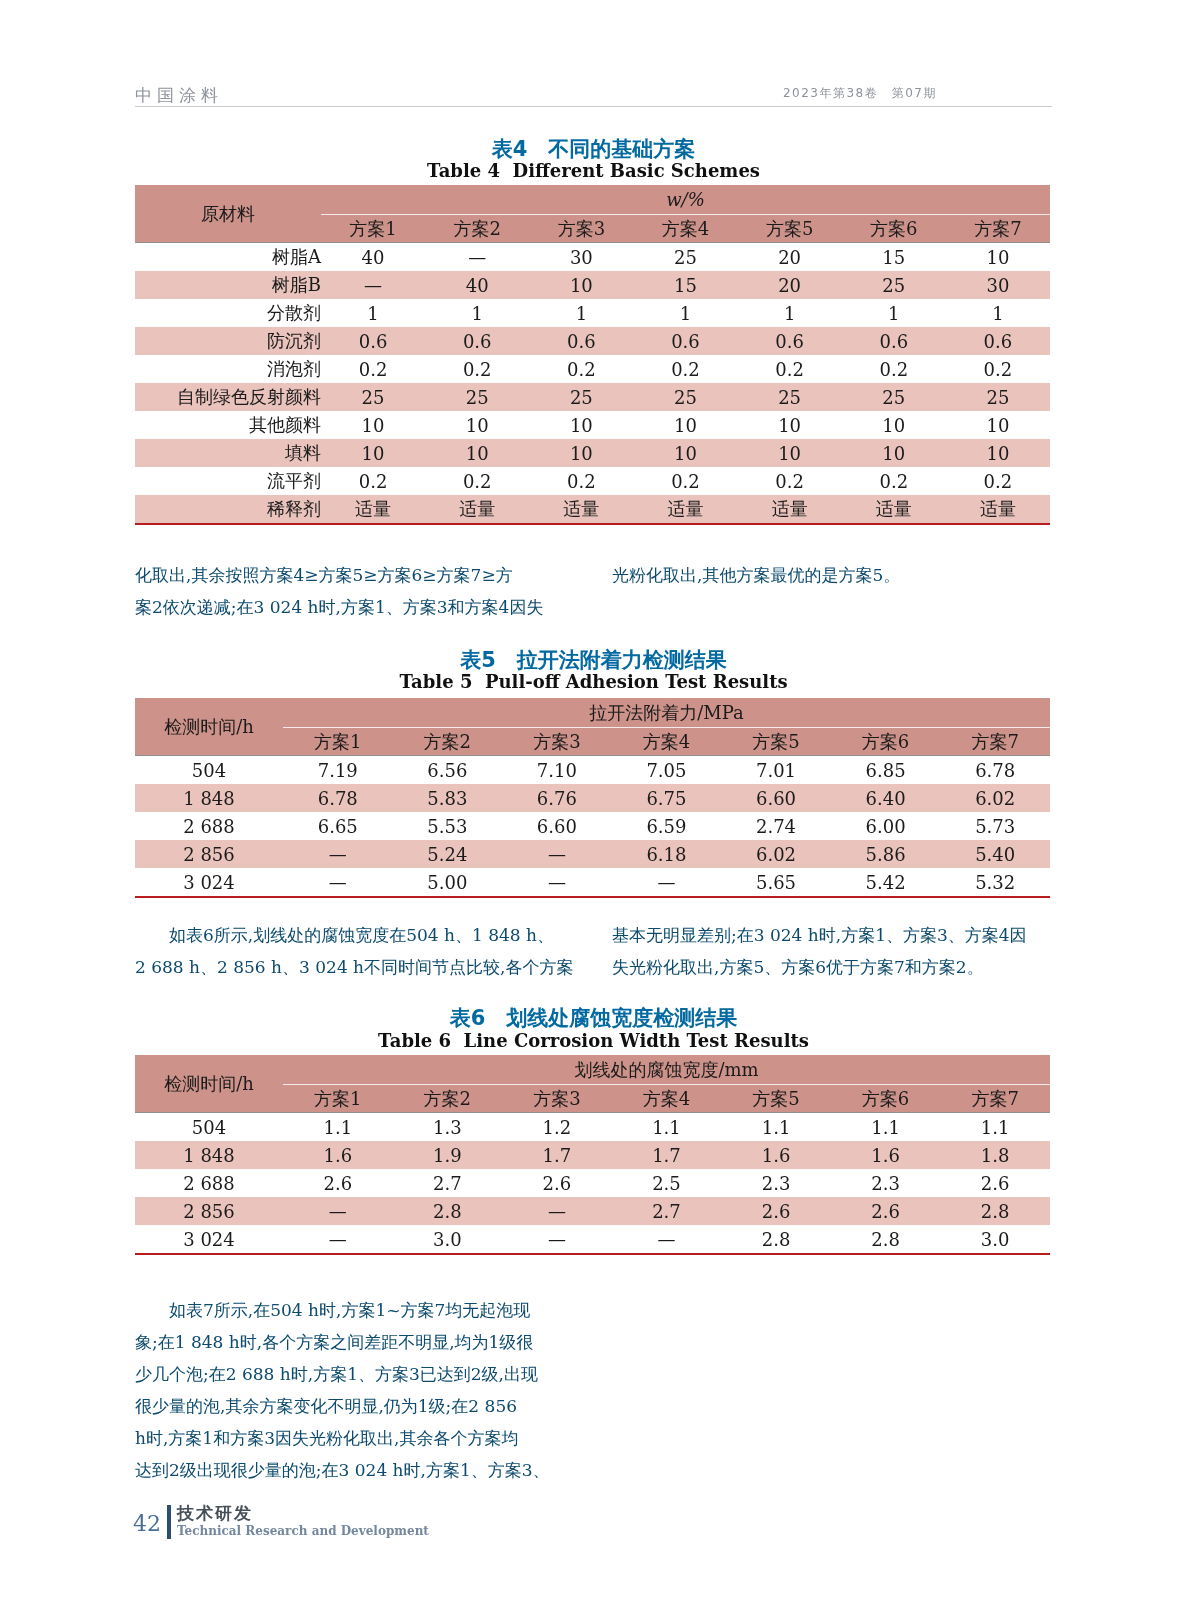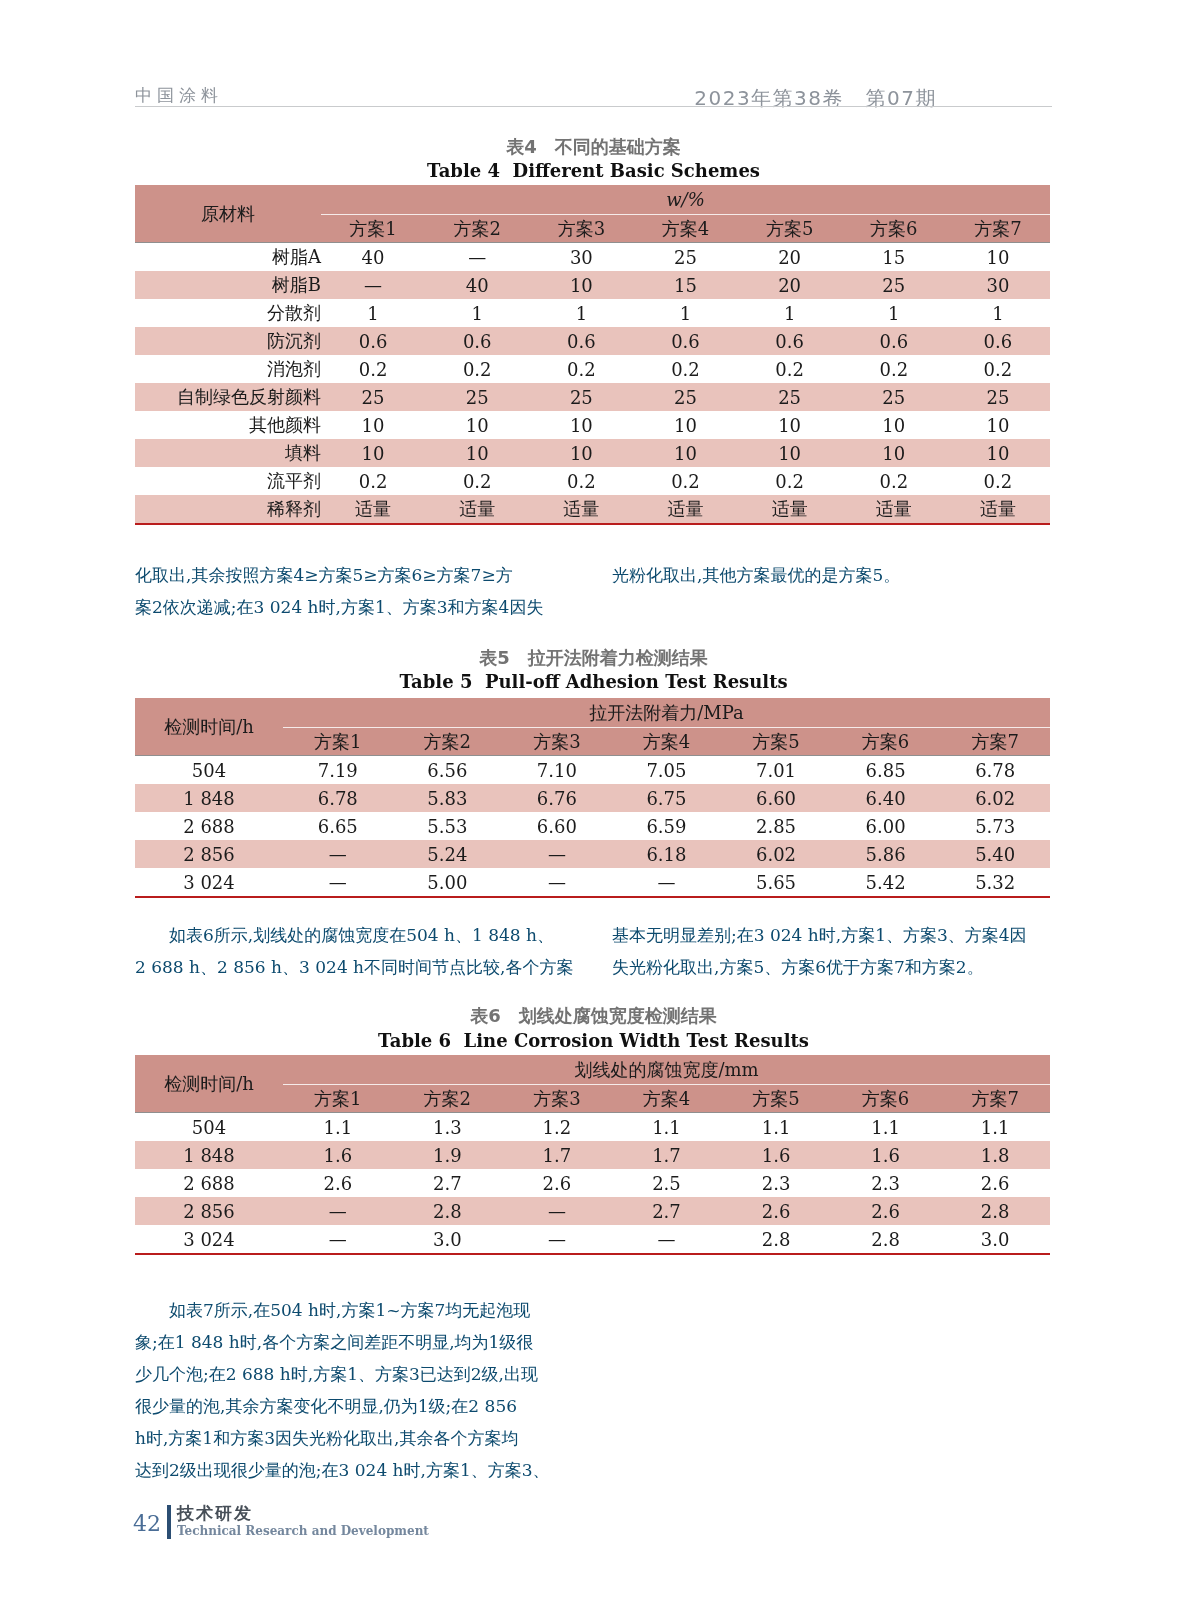--- a/index.html
+++ b/index.html
@@ -3,27 +3,27 @@
 <meta charset="utf-8">
 <style>
   html,body{margin:0;padding:0;background:#fff;}
   .page{position:relative;width:1072px;height:1600px;background:#ffffff;
         font-family:"DejaVu Serif",serif;color:#161616;overflow:hidden;}
   .abs{position:absolute;}
 
   
   .phl{left:135px;top:84px;font-family:"DejaVu Sans",sans-serif;font-size:17px;
        color:#8d939b;letter-spacing:5px;}
-  .phr{right:135px;top:85px;font-family:"DejaVu Sans",sans-serif;font-size:20px;
+  .phr{right:135px;top:85px;font-family:"DejaVu Sans",sans-serif;font-size:12px;
        color:#8d939b;letter-spacing:1.5px;}
   .rule{left:135px;top:106px;width:917px;height:1px;background:#c9cbcd;}
 
   
   .cap{left:135px;width:917px;text-align:center;white-space:pre-wrap;}
-  .capzh{font-family:"DejaVu Sans",sans-serif;font-weight:bold;font-size:18px;color:#737373;}
+  .capzh{font-family:"DejaVu Sans",sans-serif;font-weight:bold;font-size:21px;color:#0369a1;}
   .capen{font-family:"DejaVu Serif",serif;font-weight:bold;font-size:18px;color:#101010;}
 
   
   table{border-collapse:collapse;table-layout:fixed;width:915px;font-size:18px;color:#1b1b1b;}
   col.c0t4{width:186px;} col.c0t56{width:148px;}
   thead{background:#cd928a;padding-left:36px;}
   thead th{font-weight:normal;padding:0;}
   th.corner{border-bottom:1.5px solid #8f8f8f;}
   th.grouphead{height:29px;border-bottom:1px solid rgba(255,255,255,0.82);}
   th.grouphead.italic{font-style:italic;}
@@ -232,21 +232,21 @@
             <td>6.60</td>
             <td>6.40</td>
             <td>6.02</td>
           </tr>
           <tr>
             <td class="rowlabel">2 688</td>
             <td>6.65</td>
             <td>5.53</td>
             <td>6.60</td>
             <td>6.59</td>
-            <td>2.85</td>
+            <td>2.74</td>
             <td>6.00</td>
             <td>5.73</td>
           </tr>
           <tr>
             <td class="rowlabel">2 856</td>
             <td>—</td>
             <td>5.24</td>
             <td>—</td>
             <td>6.18</td>
             <td>6.02</td>

